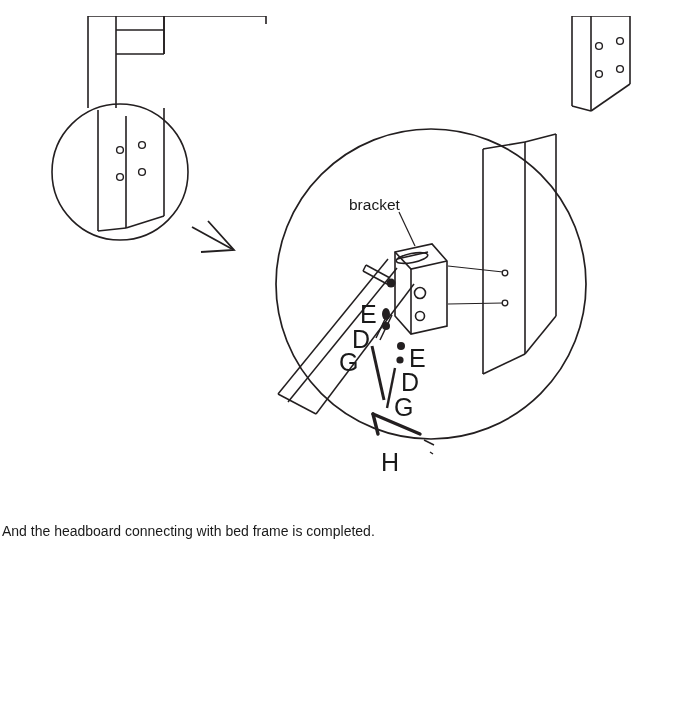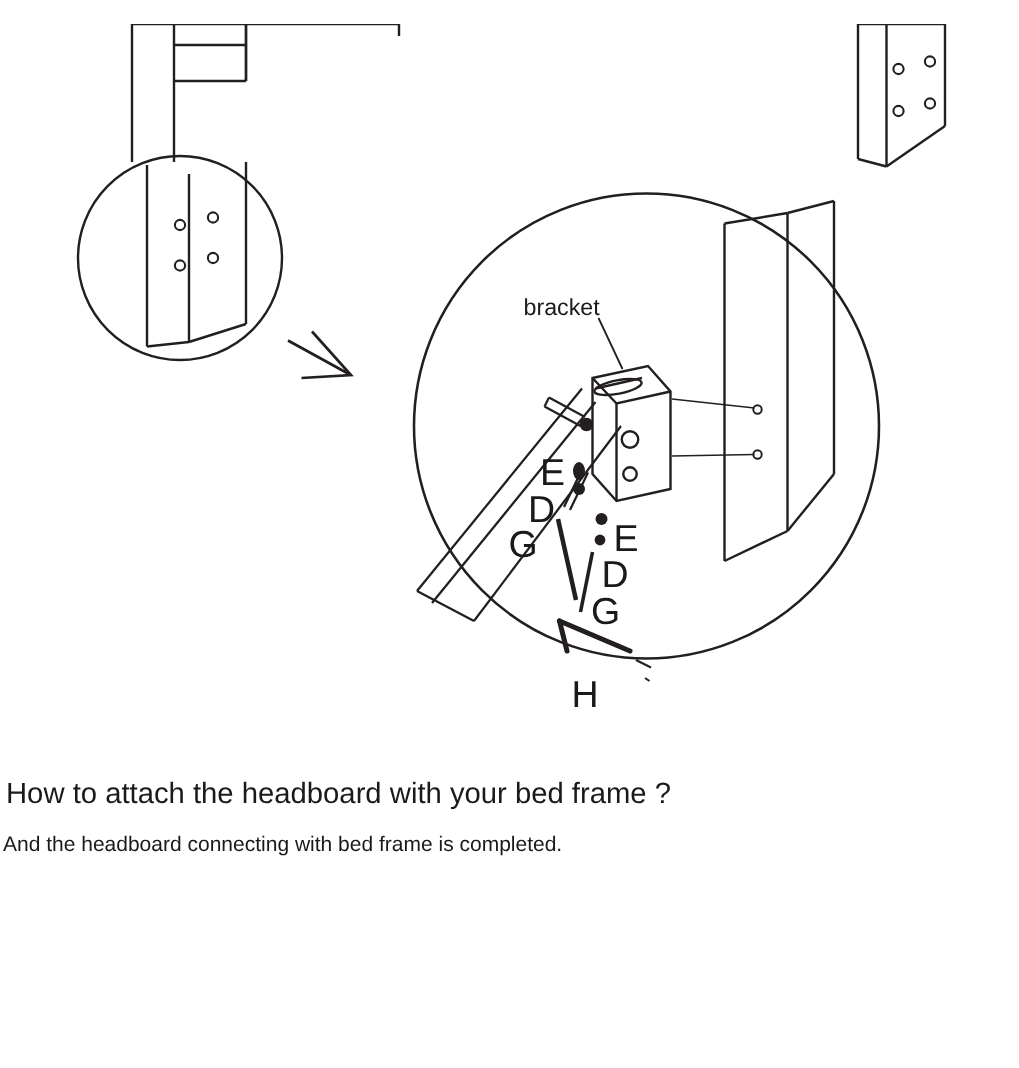--- a/index.html
+++ b/index.html
@@ -196,15 +196,14 @@
       <text class="svg-label" x="393" y="351" font-size="25">E</text>
       <text class="svg-label" x="385" y="375" font-size="25">D</text>
       <text class="svg-label" x="378" y="400" font-size="25">G</text>
 
       <text class="svg-label" x="365" y="455" font-size="25">H</text>
     </g>
   </svg>
 </div>
 
 <div id="text-area">
-  <p class="question">How to attach the headboard with your bed frame ?</p>
   <p class="closing">And the headboard connecting with bed frame is completed.</p>
 </div>
 
 </body></html>

